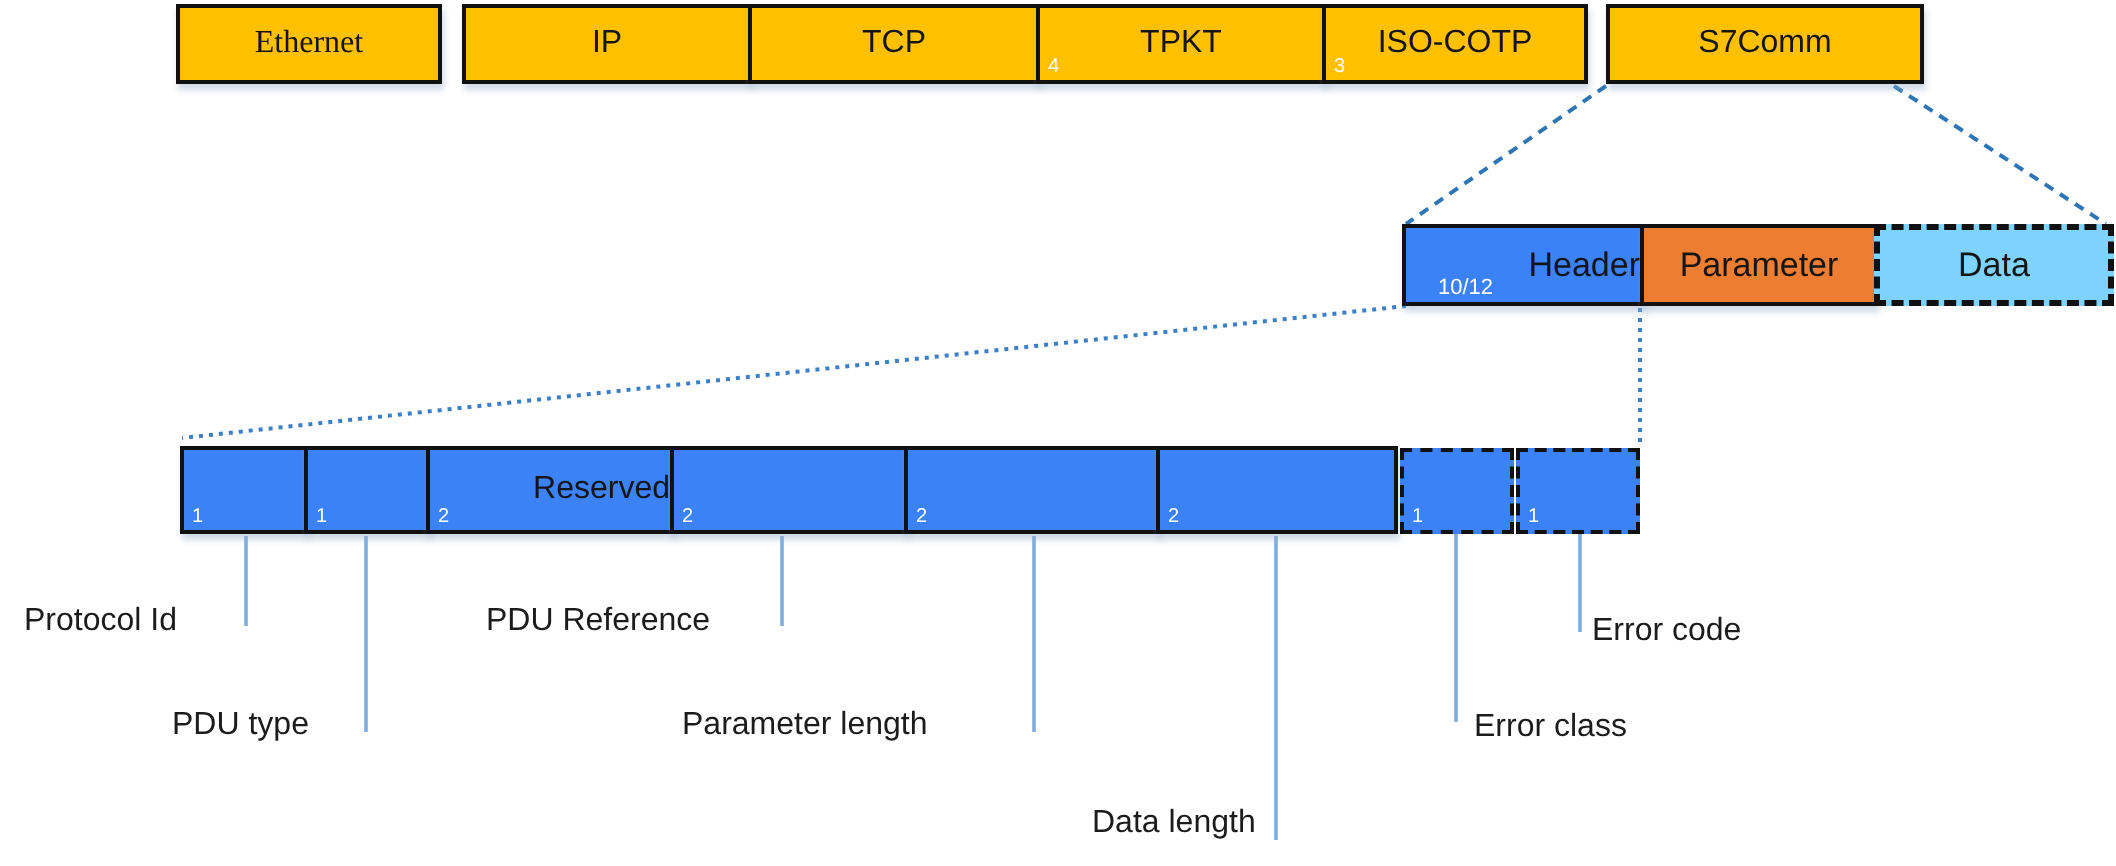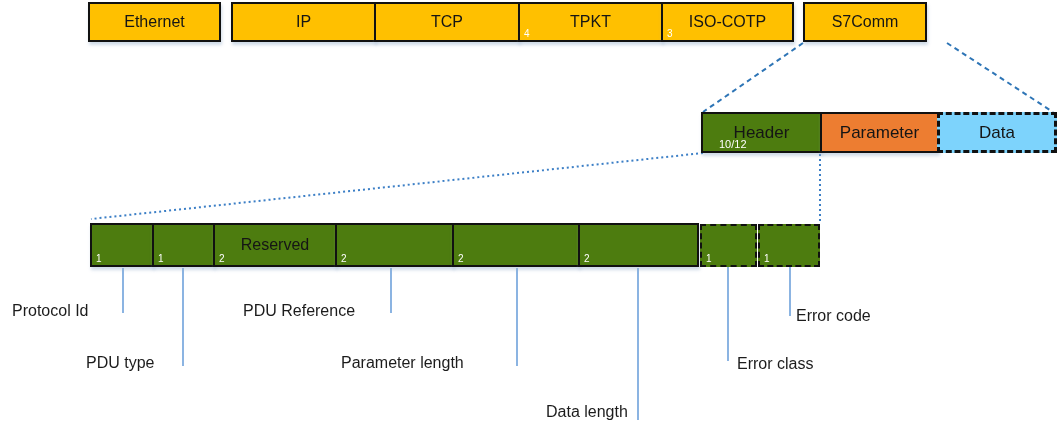--- a/index.html
+++ b/index.html
@@ -13,36 +13,36 @@
   svg.connectors{position:absolute;left:0;top:0;width:1058px;height:433px;pointer-events:none;}
   .pbox{
     position:absolute;
     box-sizing:border-box;
     border:2px solid #111111;
     display:flex;align-items:center;justify-content:center;
     font-size:16px;color:#151515;
   }
   .solid-shadow{box-shadow:1px 3px 3px rgba(150,175,205,0.45);}
   .yellow{background:#FFC000;}
-  .blue{background:#4d7c0f;}
+  .blue{background:#3b82f6;justify-content:flex-end;}
   .orange{background:#ED7D31;}
   .green{background:#7dd3fc;}
   .dashed{border:3px dashed #111111;}
   .bytes-note{
     position:absolute;left:4px;bottom:1px;
     font-size:10px;color:#ffffff;line-height:11px;
   }
   .bytes-note.big{font-size:11px;line-height:12px;margin-left:12px;}
   
-  .tb0{left:88px;top:2px;width:133px;height:40px;}
+  .tb0{left:88px;top:2px;width:133px;height:40px;font-family:Liberation Serif, serif;}
   .tb1{left:231px;top:2px;width:145px;height:40px;}
   .tb2{left:374px;top:2px;width:146px;height:40px;}
   .tb3{left:518px;top:2px;width:145px;height:40px;}
   .tb4{left:661px;top:2px;width:133px;height:40px;}
-  .tb5{left:803px;top:2px;width:124px;height:40px;}
+  .tb5{left:803px;top:2px;width:159px;height:40px;}
   
   .mb0{left:701px;top:112px;width:121px;height:41px;font-size:17px;}
   .mb1{left:820px;top:112px;width:119px;height:41px;font-size:17px;}
   .mb2{left:937px;top:112px;width:120px;height:41px;font-size:17px;}
   
   .hb0{left:90px;top:223px;width:64px;height:44px;}
   .hb1{left:152px;top:223px;width:63px;height:44px;}
   .hb2{left:213px;top:223px;width:124px;height:44px;}
   .hb3{left:335px;top:223px;width:119px;height:44px;}
   .hb4{left:452px;top:223px;width:128px;height:44px;}

